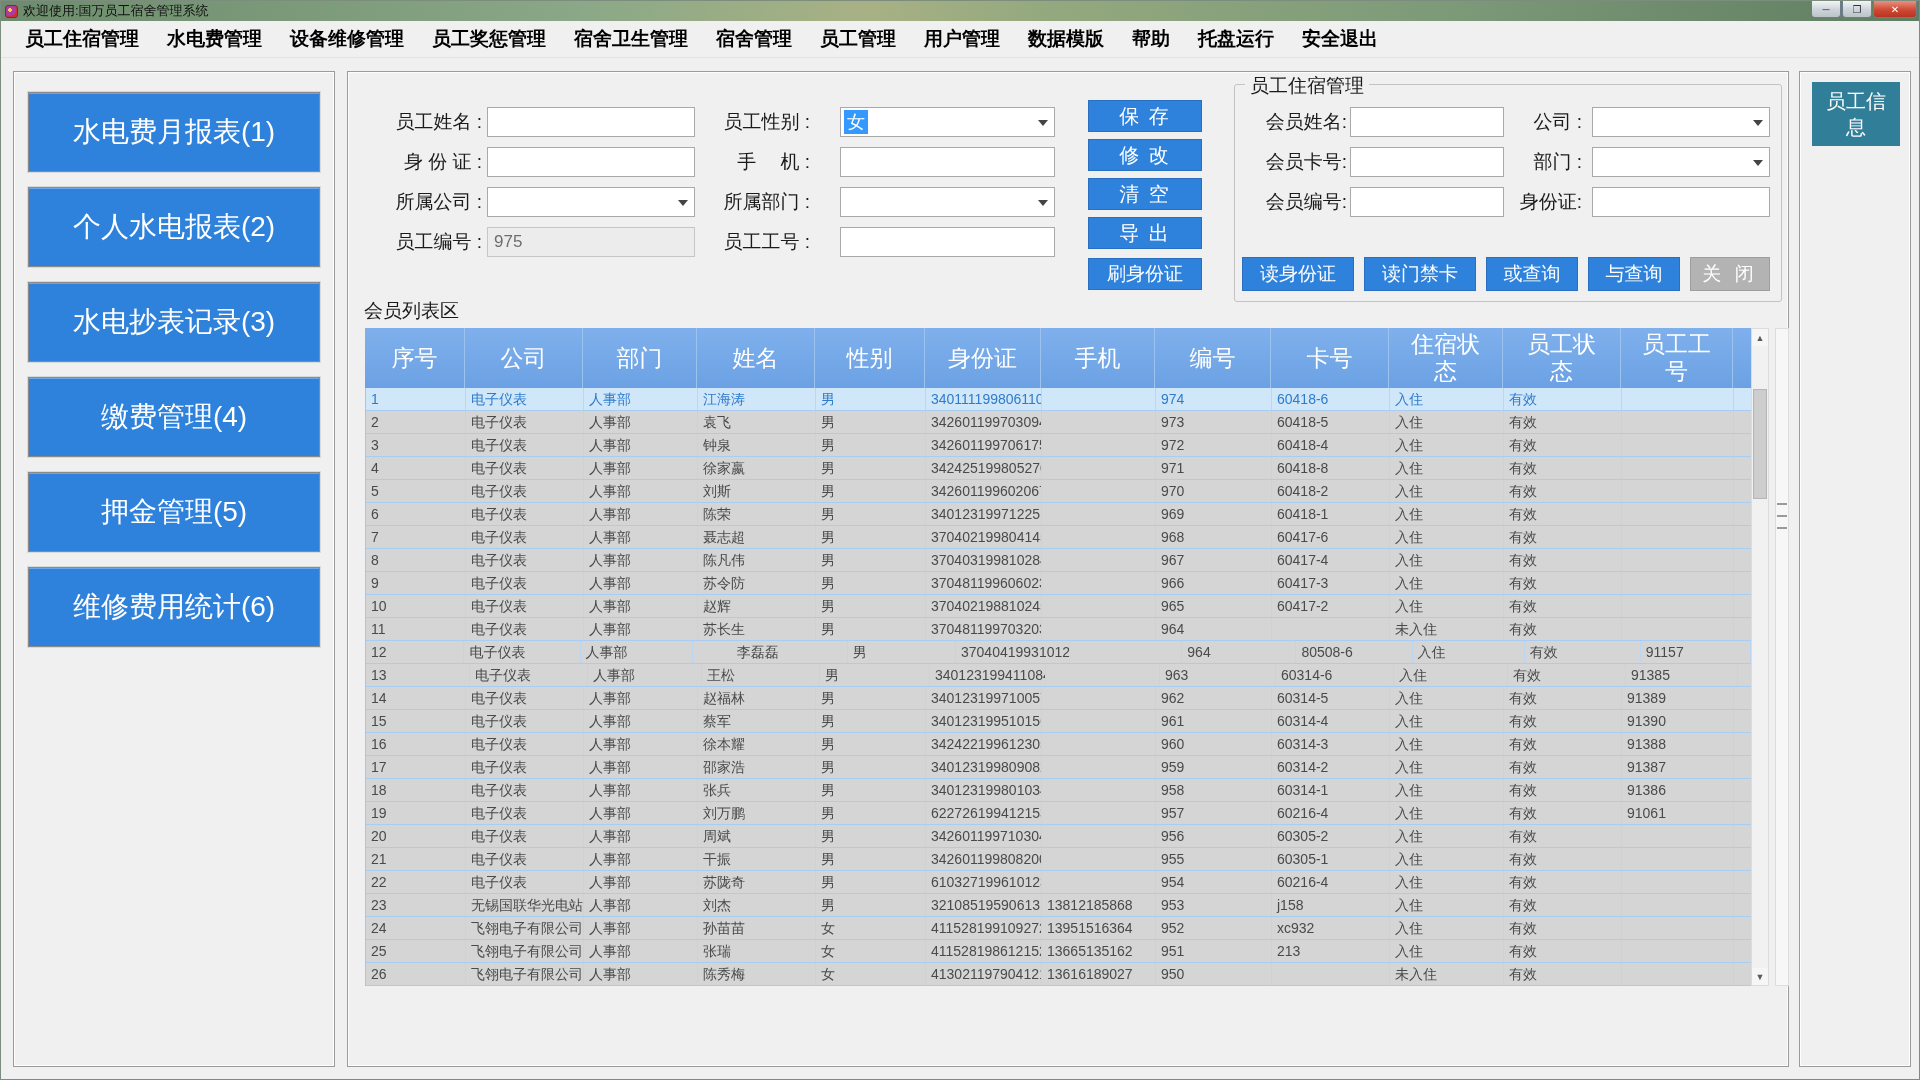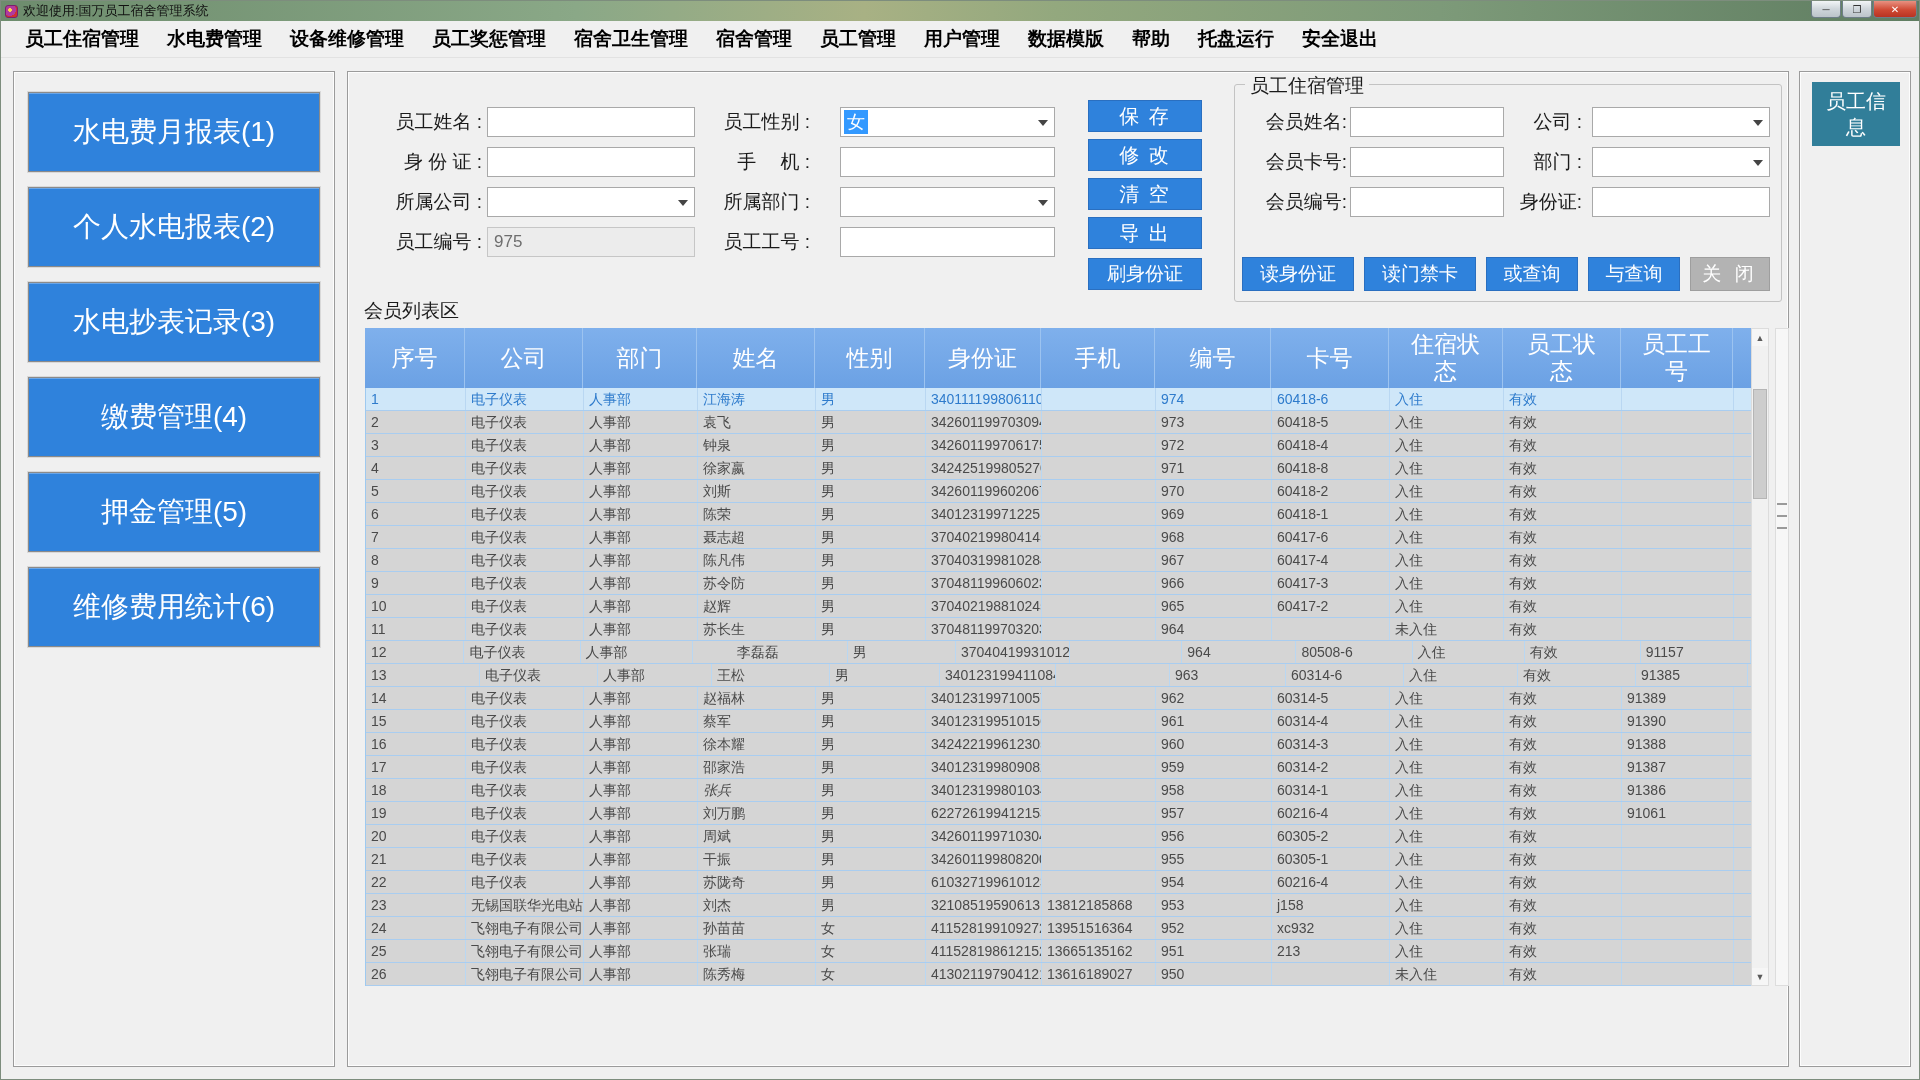--- a/index.html
+++ b/index.html
@@ -395,21 +395,21 @@
             <div class="tcell" style="width: 110px;">男</div>
             <div class="tcell" style="width: 116px;">3704041993101250...</div>
             <div class="tcell" style="width: 114px;"></div>
             <div class="tcell" style="width: 116px;">964</div>
             <div class="tcell" style="width: 118px;">80508-6</div>
             <div class="tcell" style="width: 114px;">入住</div>
             <div class="tcell" style="width: 118px;">有效</div>
             <div class="tcell" style="width: 112px;">91157</div>
           </div>
           <div class="trow">
-            <div class="tcell" style="width: 114px;">13</div>
+            <div class="tcell" style="width: 104px;">13</div>
             <div class="tcell" style="width: 118px;">电子仪表</div>
             <div class="tcell" style="width: 114px;">人事部</div>
             <div class="tcell" style="width: 118px;">王松</div>
             <div class="tcell" style="width: 110px;">男</div>
             <div class="tcell" style="width: 116px;">3401231994110848...</div>
             <div class="tcell" style="width: 114px;"></div>
             <div class="tcell" style="width: 116px;">963</div>
             <div class="tcell" style="width: 118px;">60314-6</div>
             <div class="tcell" style="width: 114px;">入住</div>
             <div class="tcell" style="width: 118px;">有效</div>
@@ -468,21 +468,21 @@
             <div class="tcell" style="width: 116px;">959</div>
             <div class="tcell" style="width: 118px;">60314-2</div>
             <div class="tcell" style="width: 114px;">入住</div>
             <div class="tcell" style="width: 118px;">有效</div>
             <div class="tcell" style="width: 112px;">91387</div>
           </div>
           <div class="trow">
             <div class="tcell" style="width: 100px;">18</div>
             <div class="tcell" style="width: 118px;">电子仪表</div>
             <div class="tcell" style="width: 114px;">人事部</div>
-            <div class="tcell" style="width: 118px; font-style: italic;">张兵</div>
+            <div class="tcell" style="width: 118px;">张兵</div>
             <div class="tcell" style="width: 110px;">男</div>
             <div class="tcell" style="width: 116px;">3401231998010348...</div>
             <div class="tcell" style="width: 114px;"></div>
             <div class="tcell" style="width: 116px;">958</div>
             <div class="tcell" style="width: 118px;">60314-1</div>
             <div class="tcell" style="width: 114px;">入住</div>
             <div class="tcell" style="width: 118px;">有效</div>
             <div class="tcell" style="width: 112px;">91386</div>
           </div>
           <div class="trow">

